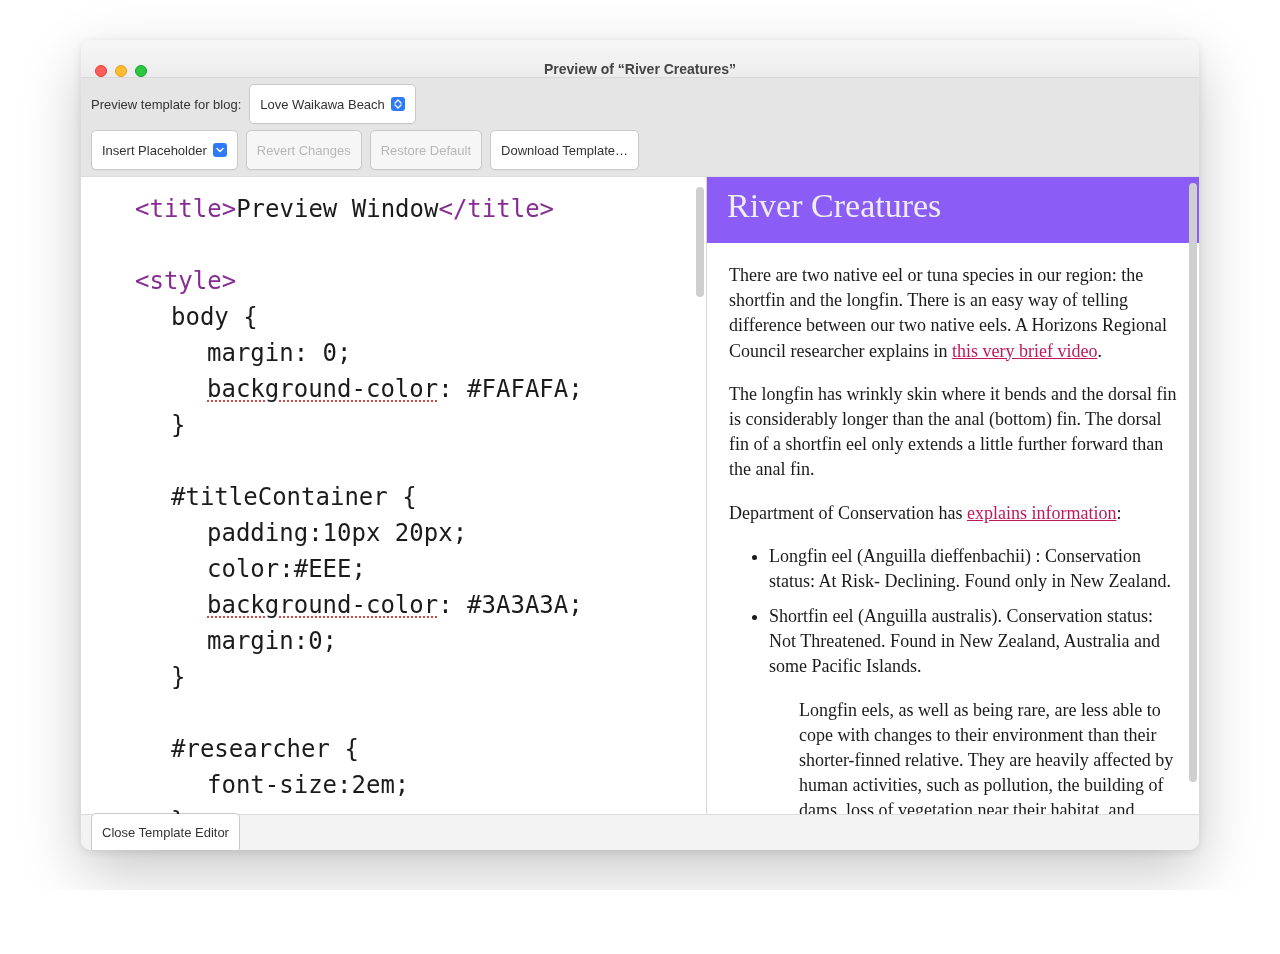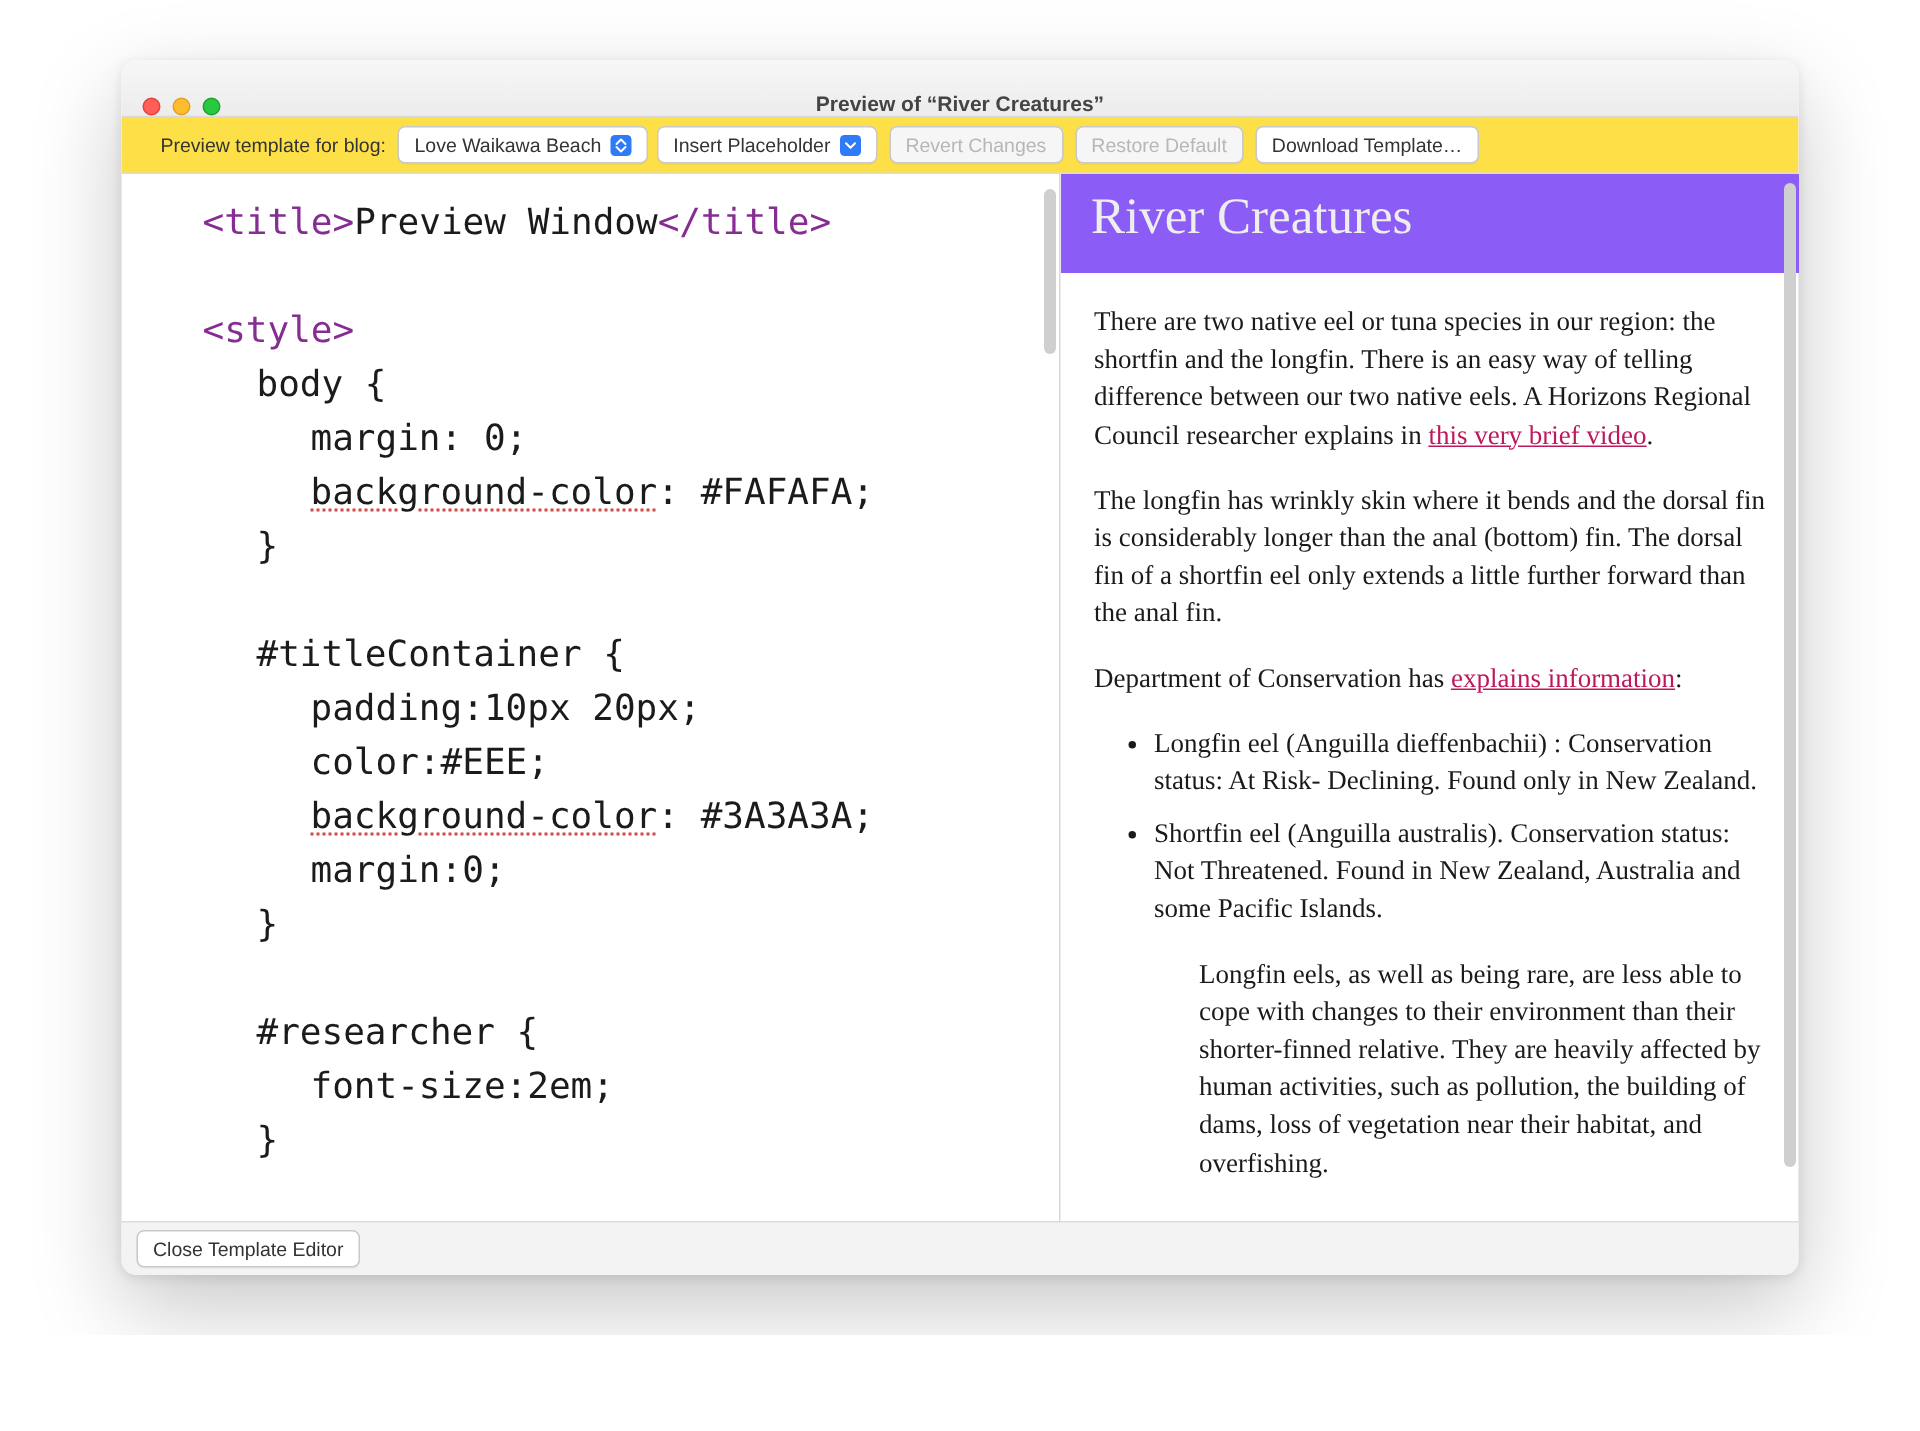--- a/index.html
+++ b/index.html
@@ -44,33 +44,33 @@
   .tl.yellow { background:#febc2e; border:0.5px solid #dfa023;}
   .tl.green { background:#28c840; border:0.5px solid #1ca22f;}
   .wintitle {
     width:100%;
     text-align:center;
     font-size:14px;
     font-weight:600;
     color:#444;
   }
   .toolbar {
-    background:#fde047;
+    background:#e5e5e5;
     border-bottom:1px solid #dcdcdc;
-    padding:6px 26px;
+    padding:6px 10px;
     display:flex;
-    flex-direction:row;
+    flex-direction:column;
     gap:6px;
   }
   .trow { display:flex; align-items:center; gap:8px; }
   .tlabel { font-size:13px; color:#333; }
   .segbtn, .popbtn {
     display:inline-flex;
     align-items:center;
-    height:25px;
+    height:40px;
     padding:0 10px;
     font-size:13px;
     background:#ffffff;
     border:1px solid #c9c9c9;
     border-radius:5px;
     color:#333;
     box-shadow: 0 1px 0 rgba(0,0,0,0.03);
     cursor:default;
   }
   .segbtn.disabled { color:#b7b7b7; background:#f6f6f6; }

